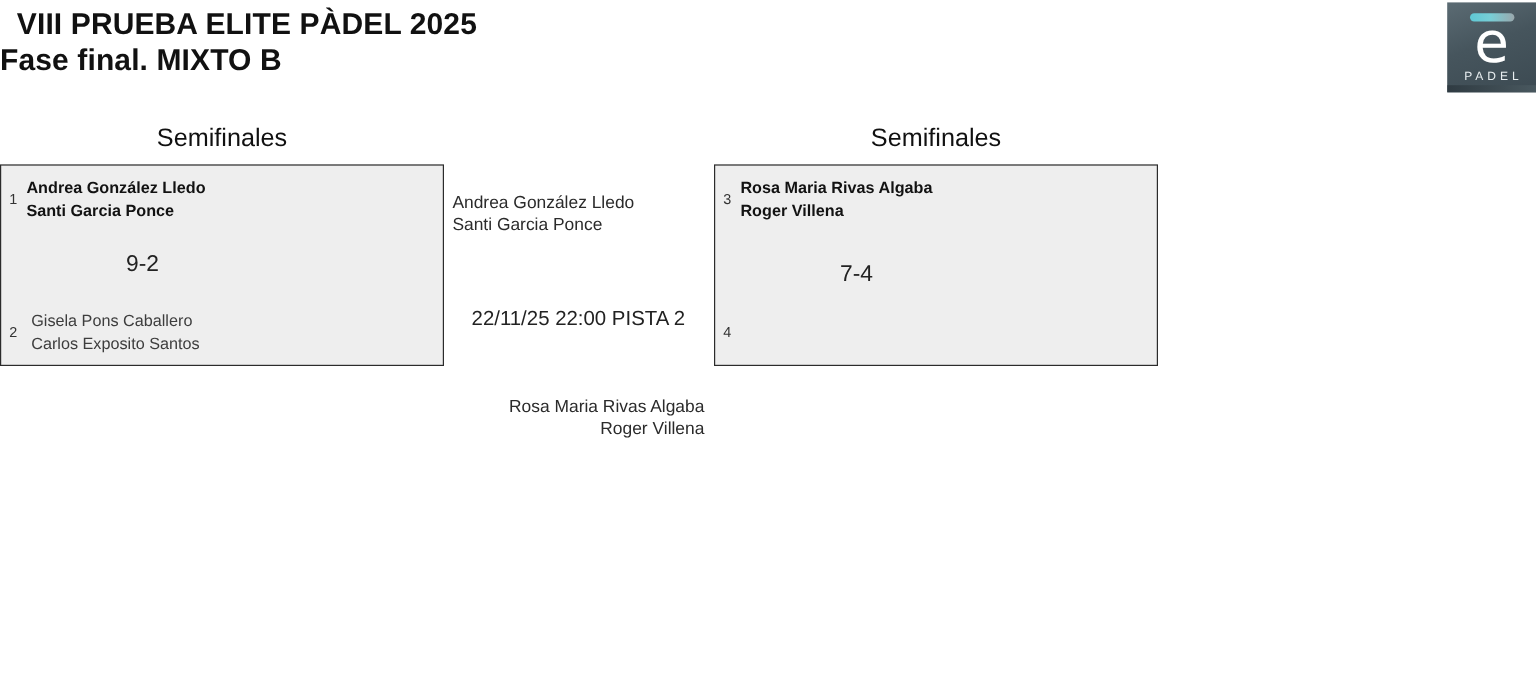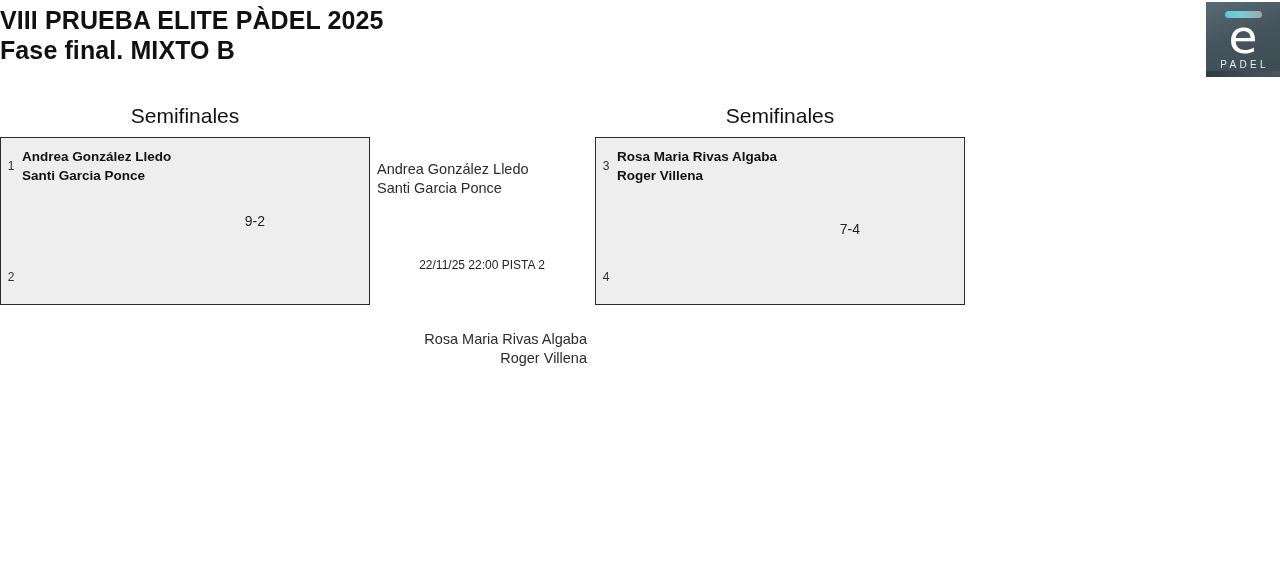--- a/index.html
+++ b/index.html
@@ -26,20 +26,21 @@
     top: 5px;
     width: 900px;
   }
   .title-line1 {
     font-size: 25px;
     font-weight: bold;
     line-height: 30px;
     letter-spacing: 0.1px;
     color: #111111;
     white-space: nowrap;
+    margin-left: 14px;
   }
   .title-line2 {
     font-size: 25px;
     font-weight: bold;
     line-height: 30px;
     letter-spacing: 0.1px;
     color: #111111;
     white-space: nowrap;
   }
 
@@ -134,41 +135,41 @@
     color: #121212;
   }
   .team-names.loser {
     font-weight: normal;
     color: #3d3d3d;
     padding-left: 4px;
   }
 
   .score {
     position: absolute;
-    font-size: 14px;
+    font-size: 19px;
     line-height: 18px;
     color: #222222;
-    text-align: right;
+    text-align: left;
     white-space: nowrap;
   }
 
   
   .final-team {
     position: absolute;
     font-size: 14.5px;
     line-height: 19px;
     color: #2b2b2b;
     white-space: nowrap;
   }
   .final-team.top { text-align: left; }
   .final-team.bottom { text-align: right; }
 
   .final-info {
     position: absolute;
-    font-size: 12px;
+    font-size: 17px;
     line-height: 19px;
     color: #222222;
     text-align: center;
     white-space: nowrap;
   }
 </style>
 </head>
 <body>
 
 <div id="page">
@@ -193,20 +194,24 @@
   <div class="team-row" style="left:0px; top:146px; width:370px; height:40px;">
     <div class="seed">1</div>
     <div class="team-names winner">
       <div>Andrea González Lledo</div>
       <div>Santi Garcia Ponce</div>
     </div>
   </div>
   <div class="score" style="left:105px; top:212px; width:160px;">9-2</div>
   <div class="team-row" style="left:0px; top:257px; width:370px; height:40px;">
     <div class="seed">2</div>
+    <div class="team-names loser">
+      <div>Gisela Pons Caballero</div>
+      <div>Carlos Exposito Santos</div>
+    </div>
   </div>
 
   <div class="match-box" style="left:595px; top:137px; width:370px; height:168px;">
   </div>
   <div class="team-row" style="left:595px; top:146px; width:370px; height:40px;">
     <div class="seed">3</div>
     <div class="team-names winner">
       <div>Rosa Maria Rivas Algaba</div>
       <div>Roger Villena</div>
     </div>

